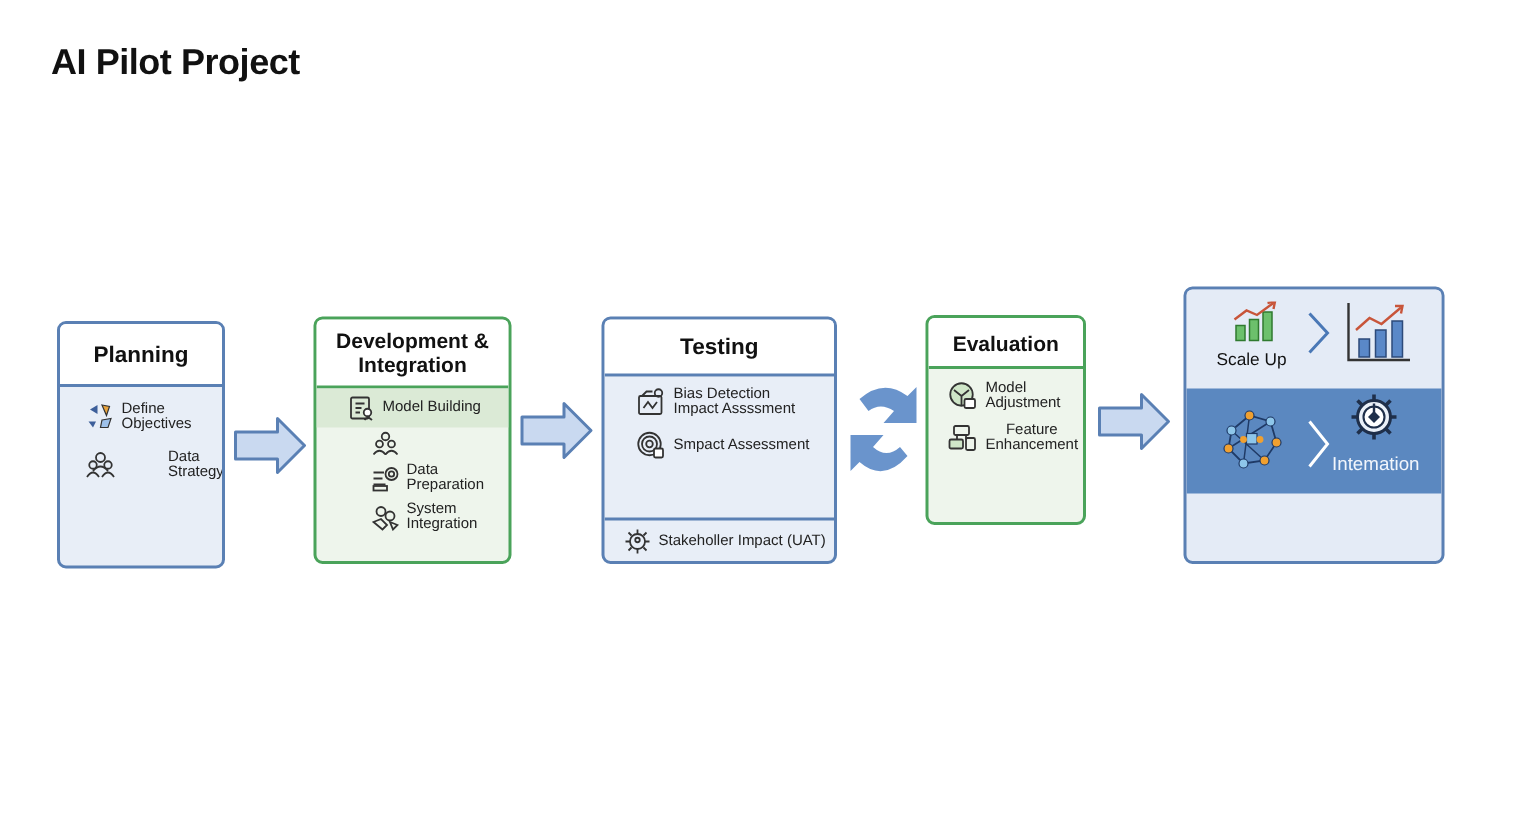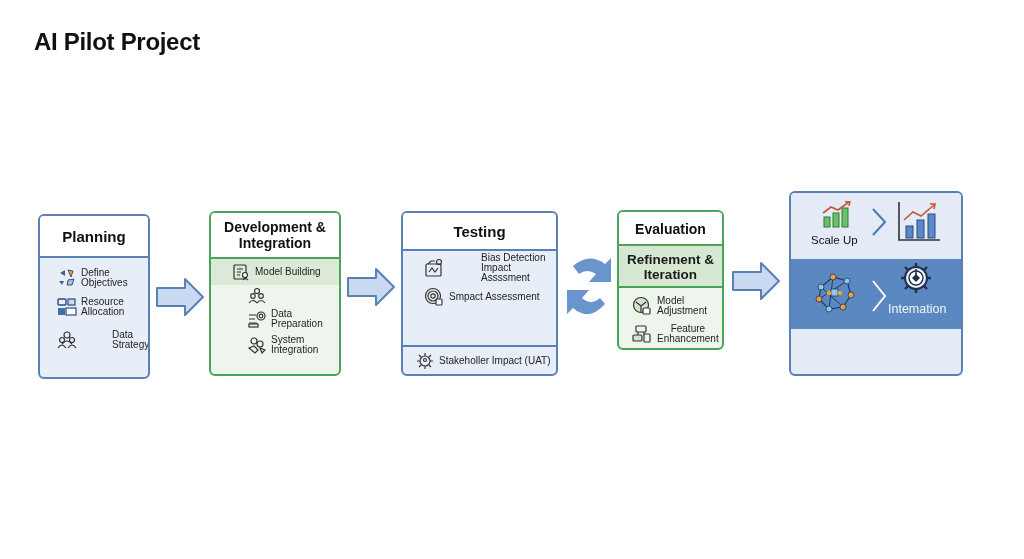--- a/index.html
+++ b/index.html
@@ -33,34 +33,20 @@
             <path d="M11 2 L16 3 L14 9 Z" fill="#e8a33c" stroke="#333" stroke-width="0.8"></path>
             <path d="M2 13 L7 13 L5 17 Z" fill="#3d5f9a"></path>
             <path d="M11 12 L17 11 L15 17 L10 17 Z" fill="#9ec1ea" stroke="#333" stroke-width="0.8"></path>
           </svg>
       </span>
       <span class="lbl2" style="margin-left:3px;">
         <span>Define</span>
         <span>Objectives</span>
       </span>
     </div>
-    <div class="row" style="height:26px; margin-top:4px;">
-      <span class="ico" style="width:22px;">
-        <svg width="20" height="20" viewBox="0 0 20 20">
-            <rect x="1" y="2" width="8" height="6" rx="1" fill="none" stroke="#2c4a7a" stroke-width="1.4"></rect>
-            <rect x="11" y="2" width="7" height="6" fill="#c8dbf3" stroke="#2c4a7a" stroke-width="1.2"></rect>
-            <rect x="1" y="11" width="7" height="7" fill="#3d6fb0"></rect>
-            <rect x="9" y="11" width="10" height="7" fill="#fff" stroke="#2c4a7a" stroke-width="1.2"></rect>
-          </svg>
-      </span>
-      <span class="lbl2" style="margin-left:3px;">
-        <span>Resource</span>
-        <span>Allocation</span>
-      </span>
-    </div>
     <div class="row" style="height:24px; margin-top:8px;gap:33px;">
       <span class="ico" style="width:22px;">
         <svg width="20" height="20" viewBox="0 0 20 20" fill="none" stroke="#333" stroke-width="1.2">
             <circle cx="10" cy="5" r="3"></circle>
             <circle cx="5" cy="10" r="2.5"></circle>
             <circle cx="15" cy="10" r="2.5"></circle>
             <path d="M1 18 Q5 12 9 18 M11 18 Q15 12 19 18 M5 14 Q10 8 15 14"></path>
           </svg>
       </span>
       <span style="margin-left:1px;">Data Strategy</span>
@@ -130,21 +116,21 @@
   </div>
 </div>
 
 <svg class="arrow" style="left:346px; top:266px;" width="52" height="42" viewBox="0 0 52 42">
   <path d="M2 12 L30 12 L30 3 L48 21 L30 39 L30 30 L2 30 Z" fill="#c9d9f0" stroke="#5a80b4" stroke-width="2" stroke-linejoin="round"></path>
 </svg>
 
 <div class="box blue-box" style="left:401px; top:211px; width:157px; height:165px;">
   <div class="hdr" style="height:38px; line-height:38px; font-size:15px;">Testing</div>
   <div style="padding-left:20px;">
-    <div class="row" style="height:30px; margin-top:2px;gap:32px;">
+    <div class="row" style="height:30px; margin-top:2px;">
       <span class="ico" style="width:22px;">
         <svg width="20" height="20" viewBox="0 0 20 20" fill="none" stroke="#333" stroke-width="1.2">
             <rect x="2" y="6" width="15" height="12" rx="1"></rect>
             <path d="M5 14 L8 10 L11 14 L14 10"></path>
             <circle cx="15" cy="4" r="2.5"></circle>
             <path d="M4 6 L7 3 L11 3"></path>
           </svg>
       </span>
       <span class="lbl2" style="margin-left:4px;">
         <span>Bias Detection</span>
@@ -175,24 +161,20 @@
   </div>
 </div>
 
 <svg class="arrow" style="left:565px; top:252px;" width="50" height="70" viewBox="0 0 50 70">
   <path d="M8 14 Q24 0 40 12 L46 6 L46 30 L24 30 L31 22 Q22 16 14 22 Z" fill="#6a94cc"></path>
   <path d="M40 52 Q24 70 8 56 L2 62 L2 38 L24 38 L17 46 Q26 54 35 46 Z" fill="#6a94cc"></path>
 </svg>
 
 <div class="box green-box" style="left:617px; top:210px; width:107px; height:140px;">
   <div class="hdr" style="height:34px; line-height:34px; font-size:14px;">Evaluation</div>
-  <div style="height:42px; background:#d6e8d1; border-bottom:2px solid #4aa35a; text-align:center; font-weight:bold; font-size:13.5px; line-height:15px; padding-top:6px; box-sizing:border-box;">
-    <div>Refinement &amp;</div>
-    <div>Iteration</div>
-  </div>
   <div style="padding-left:12px; padding-top:5px;">
     <div class="row" style="height:26px;">
       <span class="ico" style="width:22px;">
         <svg width="20" height="20" viewBox="0 0 20 20" fill="none" stroke="#333" stroke-width="1.2">
             <circle cx="9" cy="9" r="7.5" fill="#cfe6c8"></circle>
             <path d="M4 6 L9 10 L14 6 M9 10 V16"></path>
             <rect x="11" y="12" width="7" height="6" rx="1" fill="#fff"></rect>
           </svg>
       </span>
       <span class="lbl2" style="margin-left:4px;">

